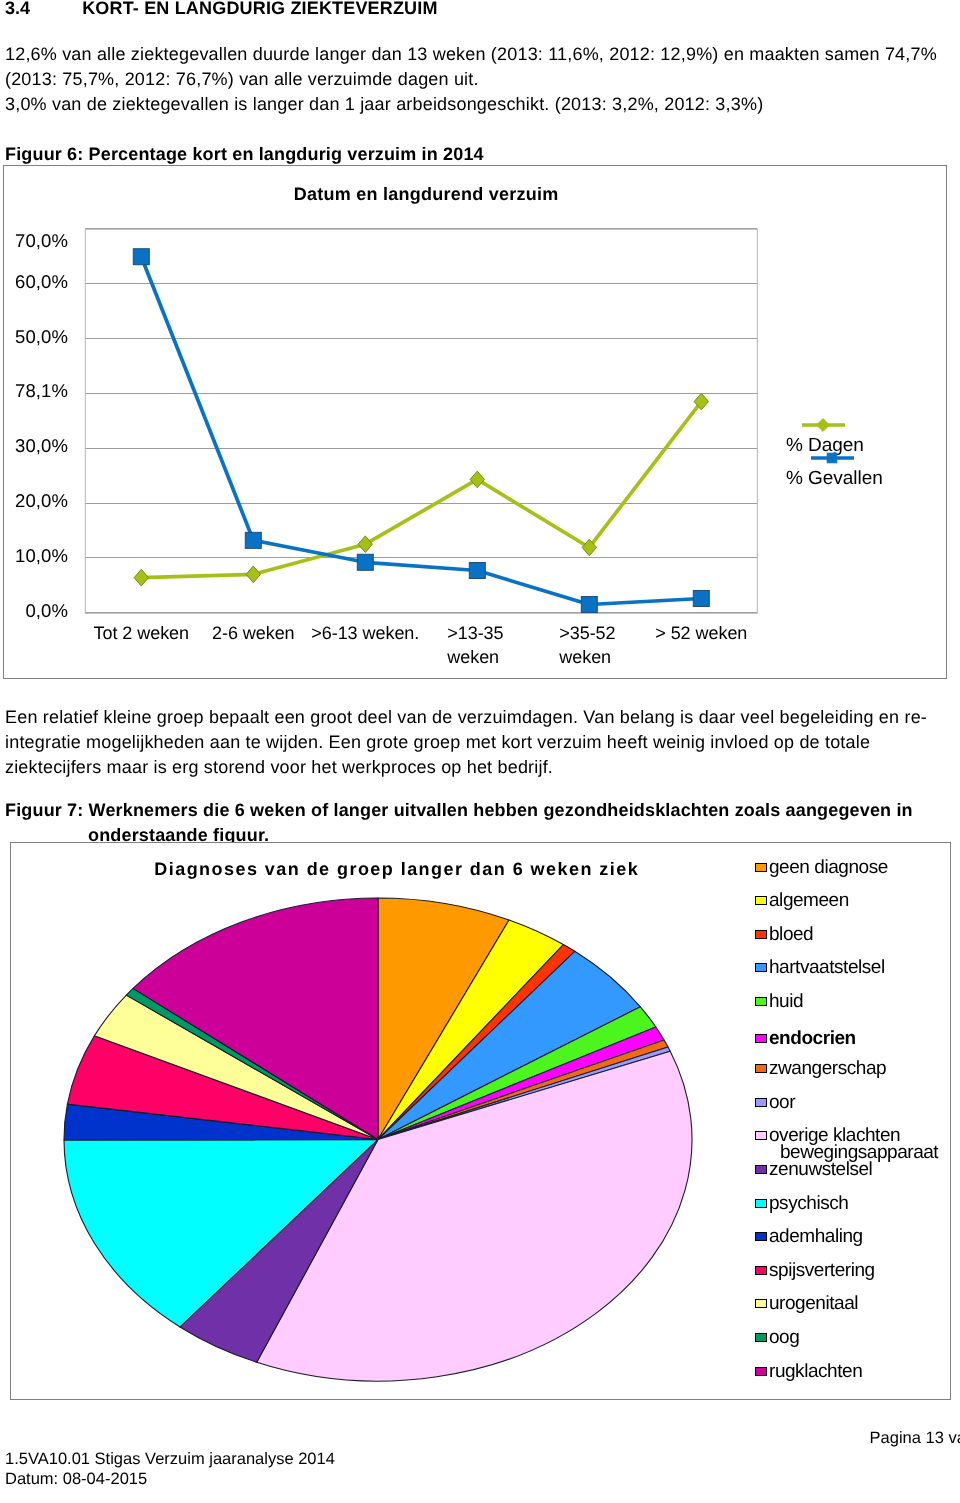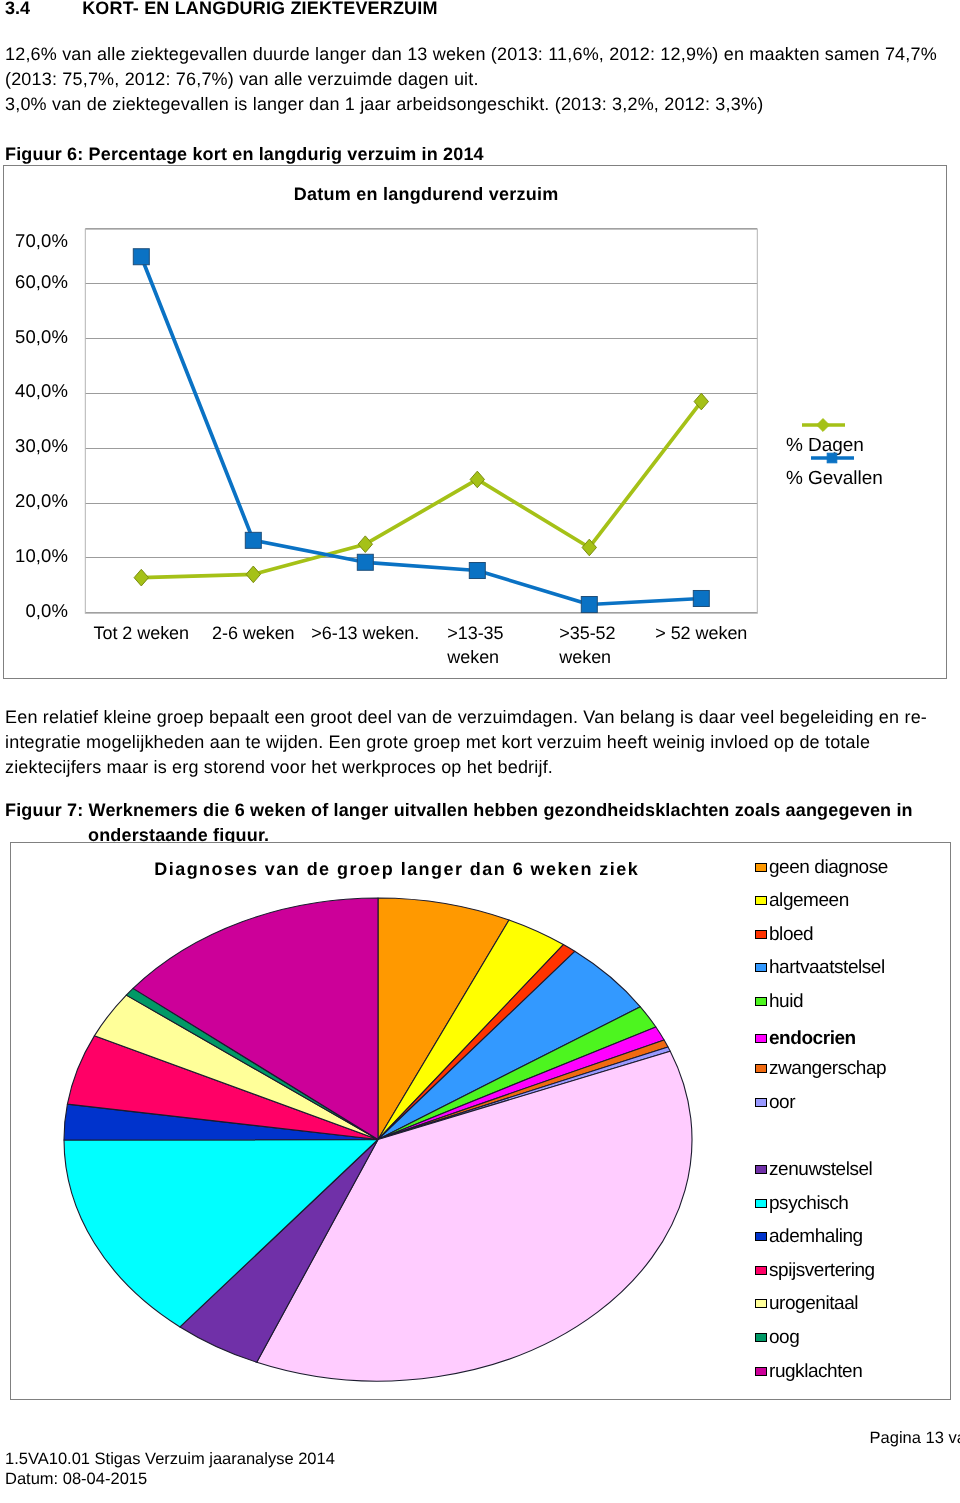--- a/index.html
+++ b/index.html
@@ -100,21 +100,21 @@
         <rect x="465.3" y="396.51142857142855" width="16" height="16" fill="#0A72C4" stroke="#1f4e79" stroke-width="1"></rect>
         <rect x="577.3" y="430.52285714285716" width="16" height="16" fill="#0A72C4" stroke="#1f4e79" stroke-width="1"></rect>
         <rect x="689.3" y="424.48857142857145" width="16" height="16" fill="#0A72C4" stroke="#1f4e79" stroke-width="1"></rect>
       </g>
   </svg>
   <div id="c1-ylabels">
       <div style="top: 433.8px;">0,0%</div>
       <div style="top: 378.943px;">10,0%</div>
       <div style="top: 324.086px;">20,0%</div>
       <div style="top: 269.229px;">30,0%</div>
-      <div style="top: 214.371px;">40,0%</div>
+      <div style="top: 214.371px;">78,1%</div>
       <div style="top: 159.514px;">50,0%</div>
       <div style="top: 104.657px;">60,0%</div>
       <div style="top: 64px;">70,0%</div>
     </div>
   <div id="c1-xlabels">
       <div style="left: 81.3px; width: 112px; top: 455.3px;">
         <div style="position: static;">Tot 2 weken</div>
       </div>
       <div style="left: 193.3px; width: 112px; top: 455.3px;">
         <div style="position: static;">2-6 weken</div>
@@ -227,20 +227,27 @@
         <span class="lbl">
           <div>zwangerschap</div>
         </span>
       </div>
       <div class="row" style="top: 250.7px;">
         <span class="sw" style="background: rgb(153, 153, 255);"></span>
         <span class="lbl">
           <div>oor</div>
         </span>
       </div>
+      <div class="row" style="top: 284.3px;">
+        <span class="sw" style="background: rgb(255, 204, 255);"></span>
+        <span class="lbl">
+          <div>overige klachten</div>
+          <div style="padding-left: 11px;">bewegingsapparaat</div>
+        </span>
+      </div>
       <div class="row" style="top: 317.9px;">
         <span class="sw" style="background: rgb(112, 48, 168);"></span>
         <span class="lbl">
           <div>zenuwstelsel</div>
         </span>
       </div>
       <div class="row" style="top: 351.5px;">
         <span class="sw" style="background: rgb(0, 255, 255);"></span>
         <span class="lbl">
           <div>psychisch</div>

